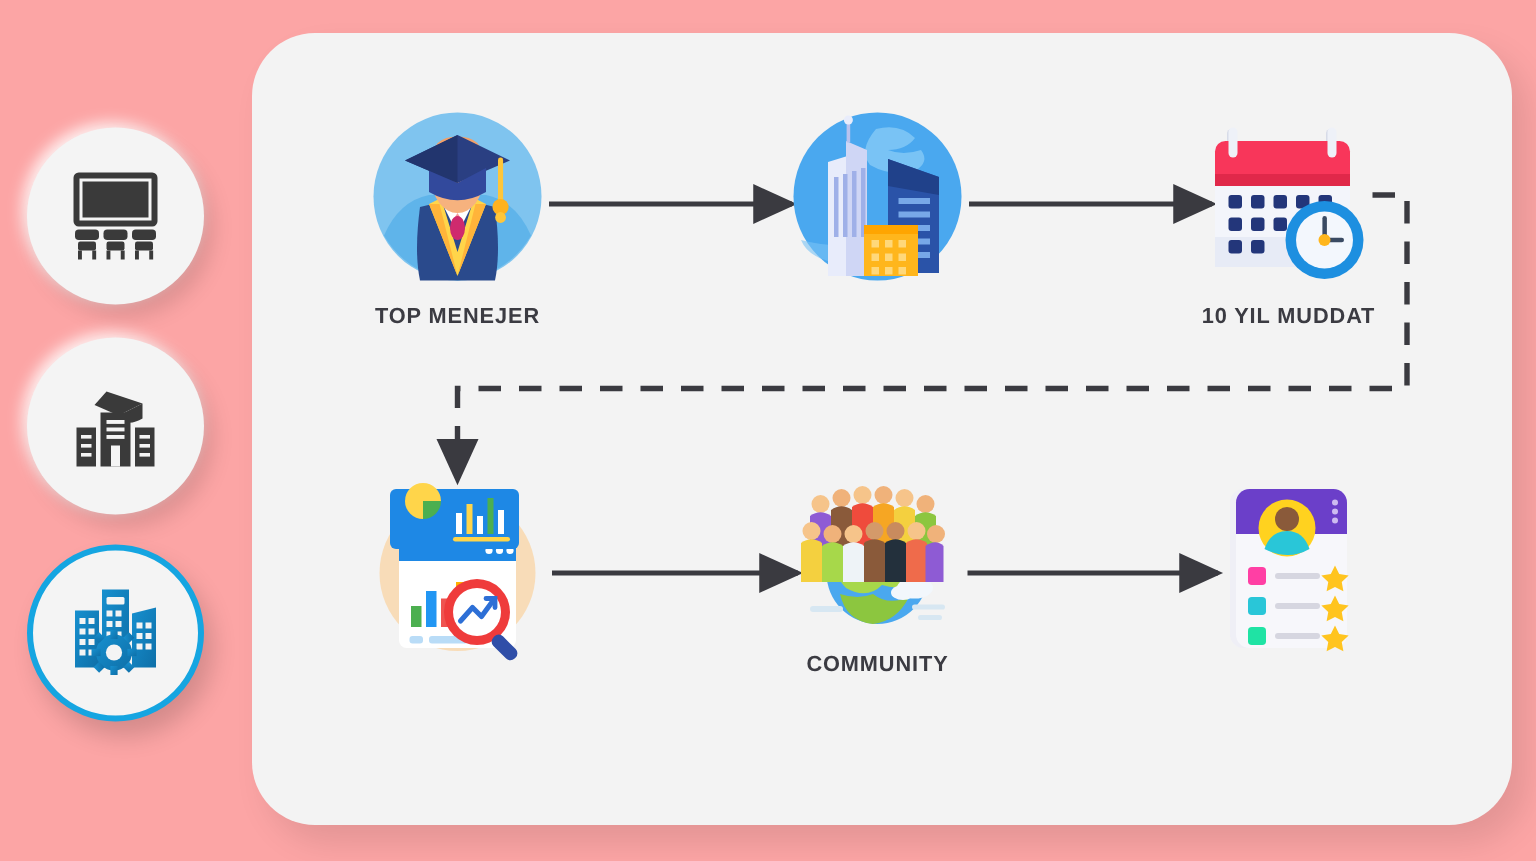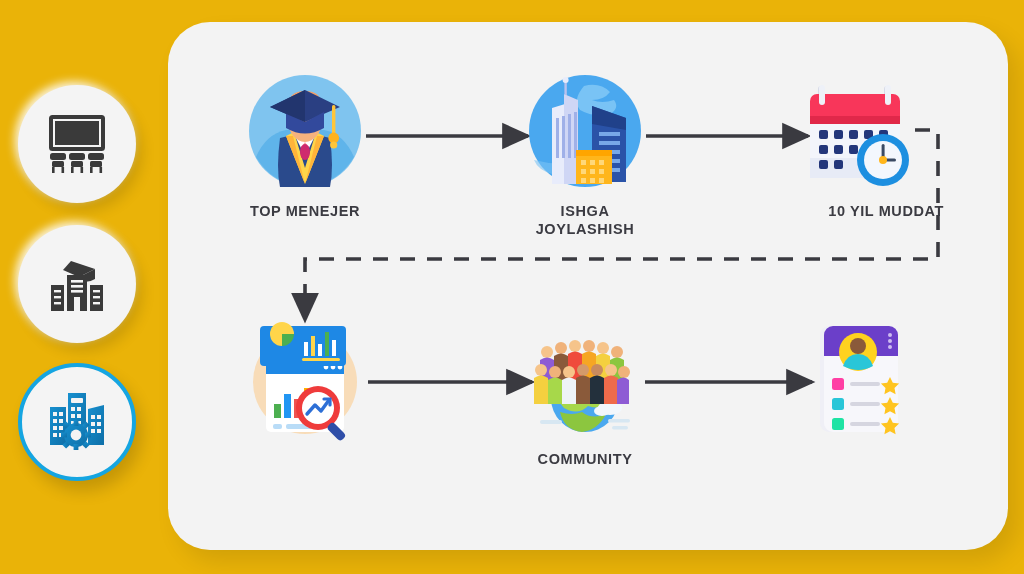--- a/index.html
+++ b/index.html
@@ -2,21 +2,21 @@
 <html><head>
 <meta charset="utf-8">
 <style>
   * { box-sizing: border-box; margin: 0; padding: 0; }
   html, body {
     width: 1024px; height: 574px;
     background: #f2f2f2;
     font-family: "Liberation Sans", sans-serif;
     overflow: hidden;
   }
-  #stage { position: relative; width: 1024px; height: 574px; background: #eab308; }
+  #stage { position: relative; width: 1024px; height: 574px; background: #fca5a5; }
 
   
   .rail { position: absolute; left: 0; top: 0; width: 160px; height: 574px; }
   .rail-btn {
     position: absolute; left: 18px; width: 118px; height: 118px;
     border-radius: 50%;
     background: #f4f4f4;
     box-shadow: 6px 8px 14px rgba(0,0,0,.13), -3px -3px 10px rgba(255,255,255,.9);
     display: flex; align-items: center; justify-content: center;
   }
@@ -37,23 +37,23 @@
   .node { position: absolute; width: 170px; text-align: center; }
   .node .art { width: 118px; height: 118px; margin: 0 auto; position: relative; }
   .node .cap {
     margin-top: 12px; font-size: 14.5px; font-weight: 700; letter-spacing: .6px;
     color: #3b3b42; line-height: 1.25; text-transform: uppercase;
   }
 
   
   .n-top    { left: 220px; top: 72px; }
   .n-city   { left: 500px; top: 72px; }
-  .n-cal    { left: 774px; top: 72px; text-align: right; }
+  .n-cal    { left: 774px; top: 72px; }
   .n-mon    { left: 220px; top: 320px; }
-  .n-com    { left: 500px; top: 320px; }
+  .n-com    { left: 500px; top: 304px; }
   .n-sar    { left: 774px; top: 320px; }
 
   svg { display: block; overflow: visible; }
   .flowlayer { position: absolute; left: 0; top: 0; width: 1024px; height: 574px;
                pointer-events: none; }
 </style>
 </head>
 <body>
 
 <div id="stage">
@@ -254,24 +254,20 @@
             <rect x="73" y="88" width="5" height="5"></rect>
           <rect x="55" y="97" width="5" height="5"></rect>
             <rect x="64" y="97" width="5" height="5"></rect>
             <rect x="73" y="97" width="5" height="5"></rect>
           <rect x="55" y="106" width="5" height="5"></rect>
             <rect x="64" y="106" width="5" height="5"></rect>
             <rect x="73" y="106" width="5" height="5"></rect>
         </g>
       </svg>
     </div>
-    <div class="cap">
-      <span>ISHGA</span><br>
-      <span>JOYLASHISH</span>
-    </div>
   </div>
 
   <div class="node n-cal">
     <div class="art">
       <svg width="118" height="118" viewBox="0 0 118 118">
         <rect x="18" y="14" width="6" height="22" rx="3" fill="#d7dbe8"></rect>
         <rect x="84" y="14" width="6" height="22" rx="3" fill="#d7dbe8"></rect>
         <rect x="10" y="22" width="90" height="84" rx="7" fill="#f3f5fb"></rect>
         <path d="M10 29 a7 7 0 0 1 7-7 h76 a7 7 0 0 1 7 7 v22 h-90 Z" fill="#f8365a"></path>
         <rect x="10" y="44" width="90" height="8" fill="#e0284a"></rect>

